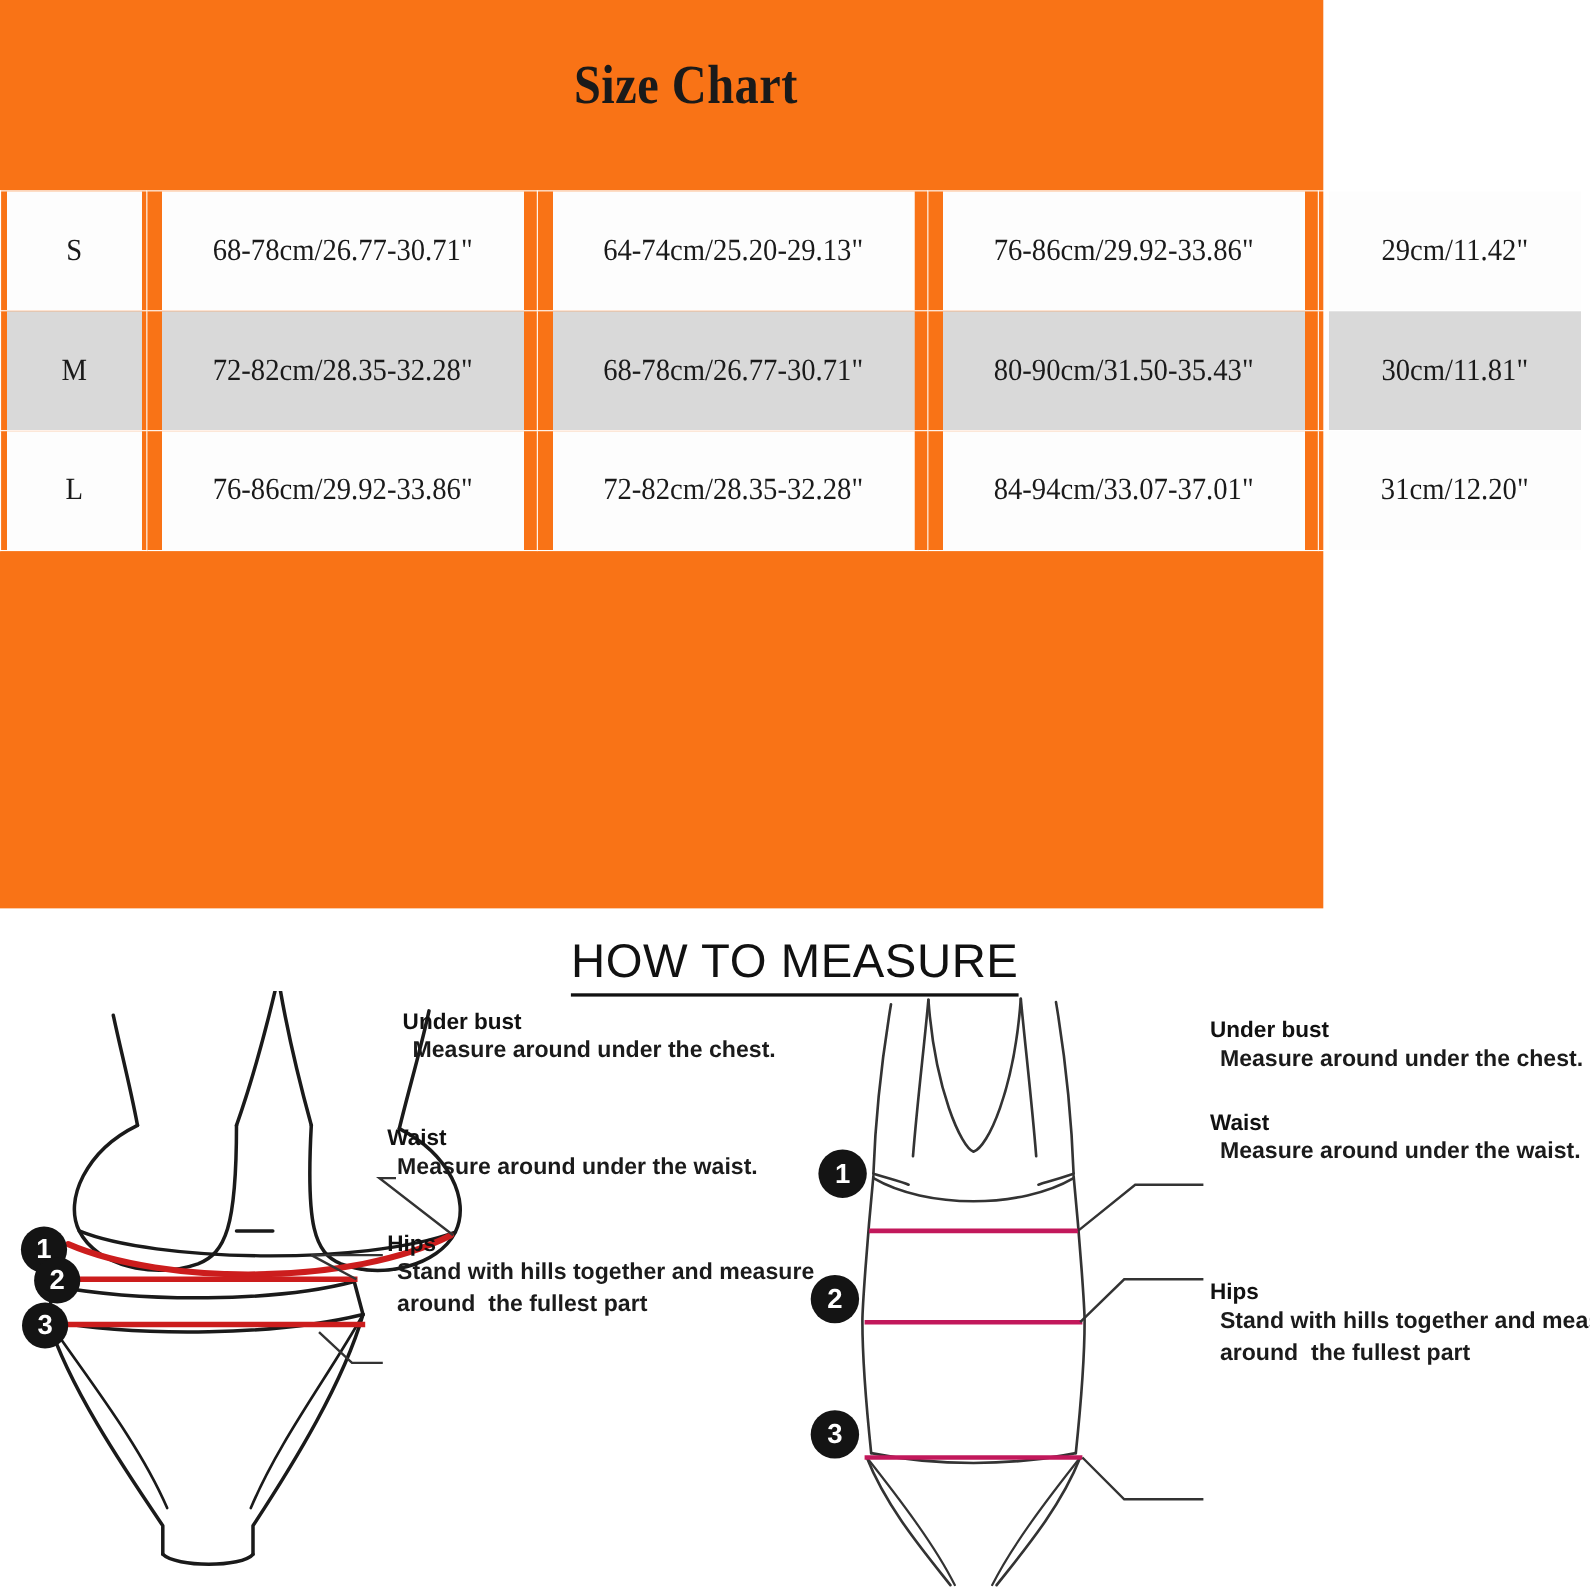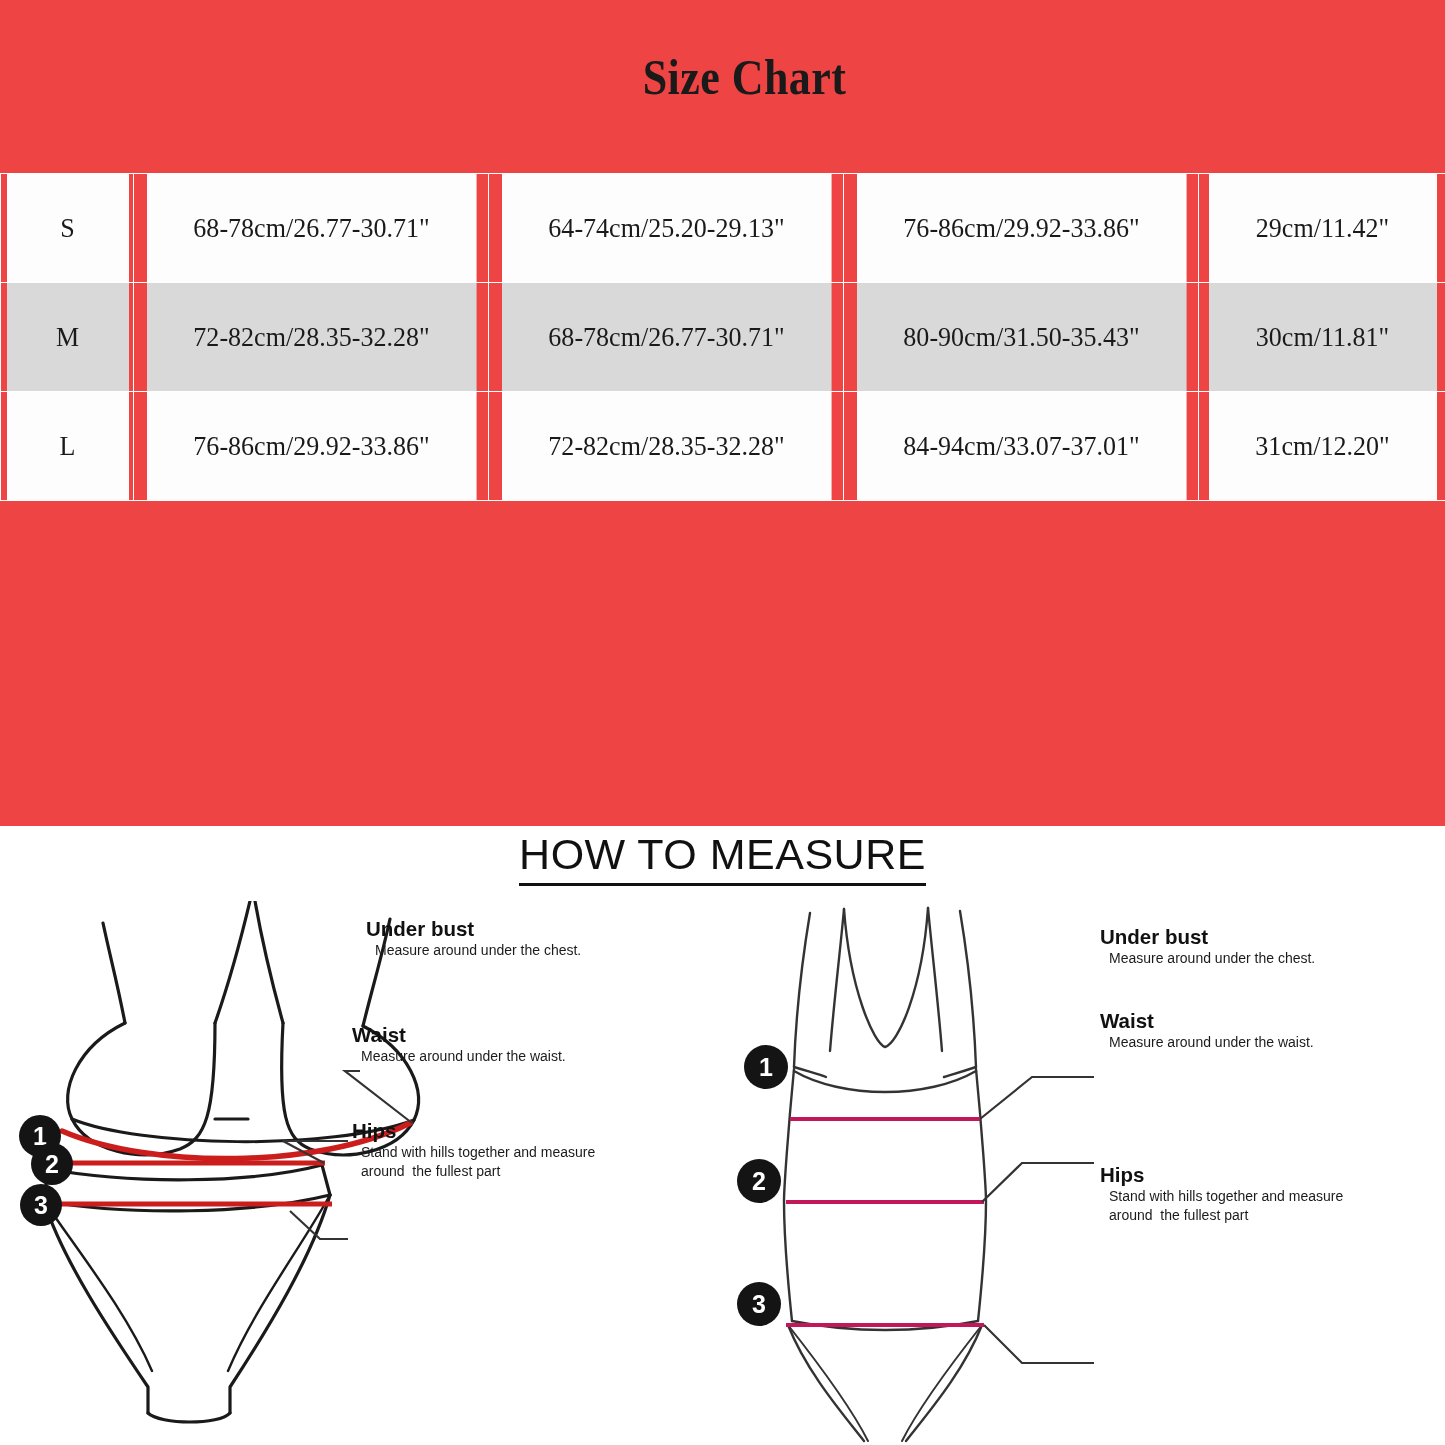--- a/index.html
+++ b/index.html
@@ -7,23 +7,23 @@
   body {
     width: 1445px;
     height: 1445px;
     background: #ffffff;
     font-family: "Liberation Sans", sans-serif;
     overflow: hidden;
   }
 
   
   .chart-section {
-    width: 1445px;
+    width: 1203px;
     height: 826px;
-    background: #ef4444;
+    background: #f97316;
     position: relative;
     padding-left: 44px;
   }
 
   .chart-title {
     text-align: center;
     font-family: "Liberation Serif", serif;
     font-weight: 700;
     font-size: 50px;
     letter-spacing: 0.5px;
@@ -68,21 +68,21 @@
   
   .measure-section {
     position: relative;
     width: 1445px;
     height: 619px;
     background: #ffffff;
   }
 
   .measure-title {
     position: absolute;
-    top: 4px;
+    top: 24px;
     left: 0;
     width: 1445px;
     text-align: center;
     font-size: 43px;
     font-weight: 400;
     letter-spacing: 0.5px;
     color: #111;
   }
   .measure-title span {
     border-bottom: 3px solid #111;
@@ -101,22 +101,22 @@
   
   .label-block { position: absolute; }
   .label-head {
     font-size: 20.5px;
     font-weight: 700;
     color: #111;
     line-height: 1.15;
     white-space: nowrap;
   }
   .label-desc {
-    font-size: 14px;
-    font-weight: 400;
+    font-size: 21px;
+    font-weight: 700;
     color: #1b1b1b;
     line-height: 1.38;
     padding-left: 9px;
     white-space: pre;
   }
 
   
   .lbl-l1 { left: 366px; top: 16px; }
   .lbl-l2 { left: 352px; top: 122px; }
   .lbl-l3 { left: 352px; top: 218px; }

